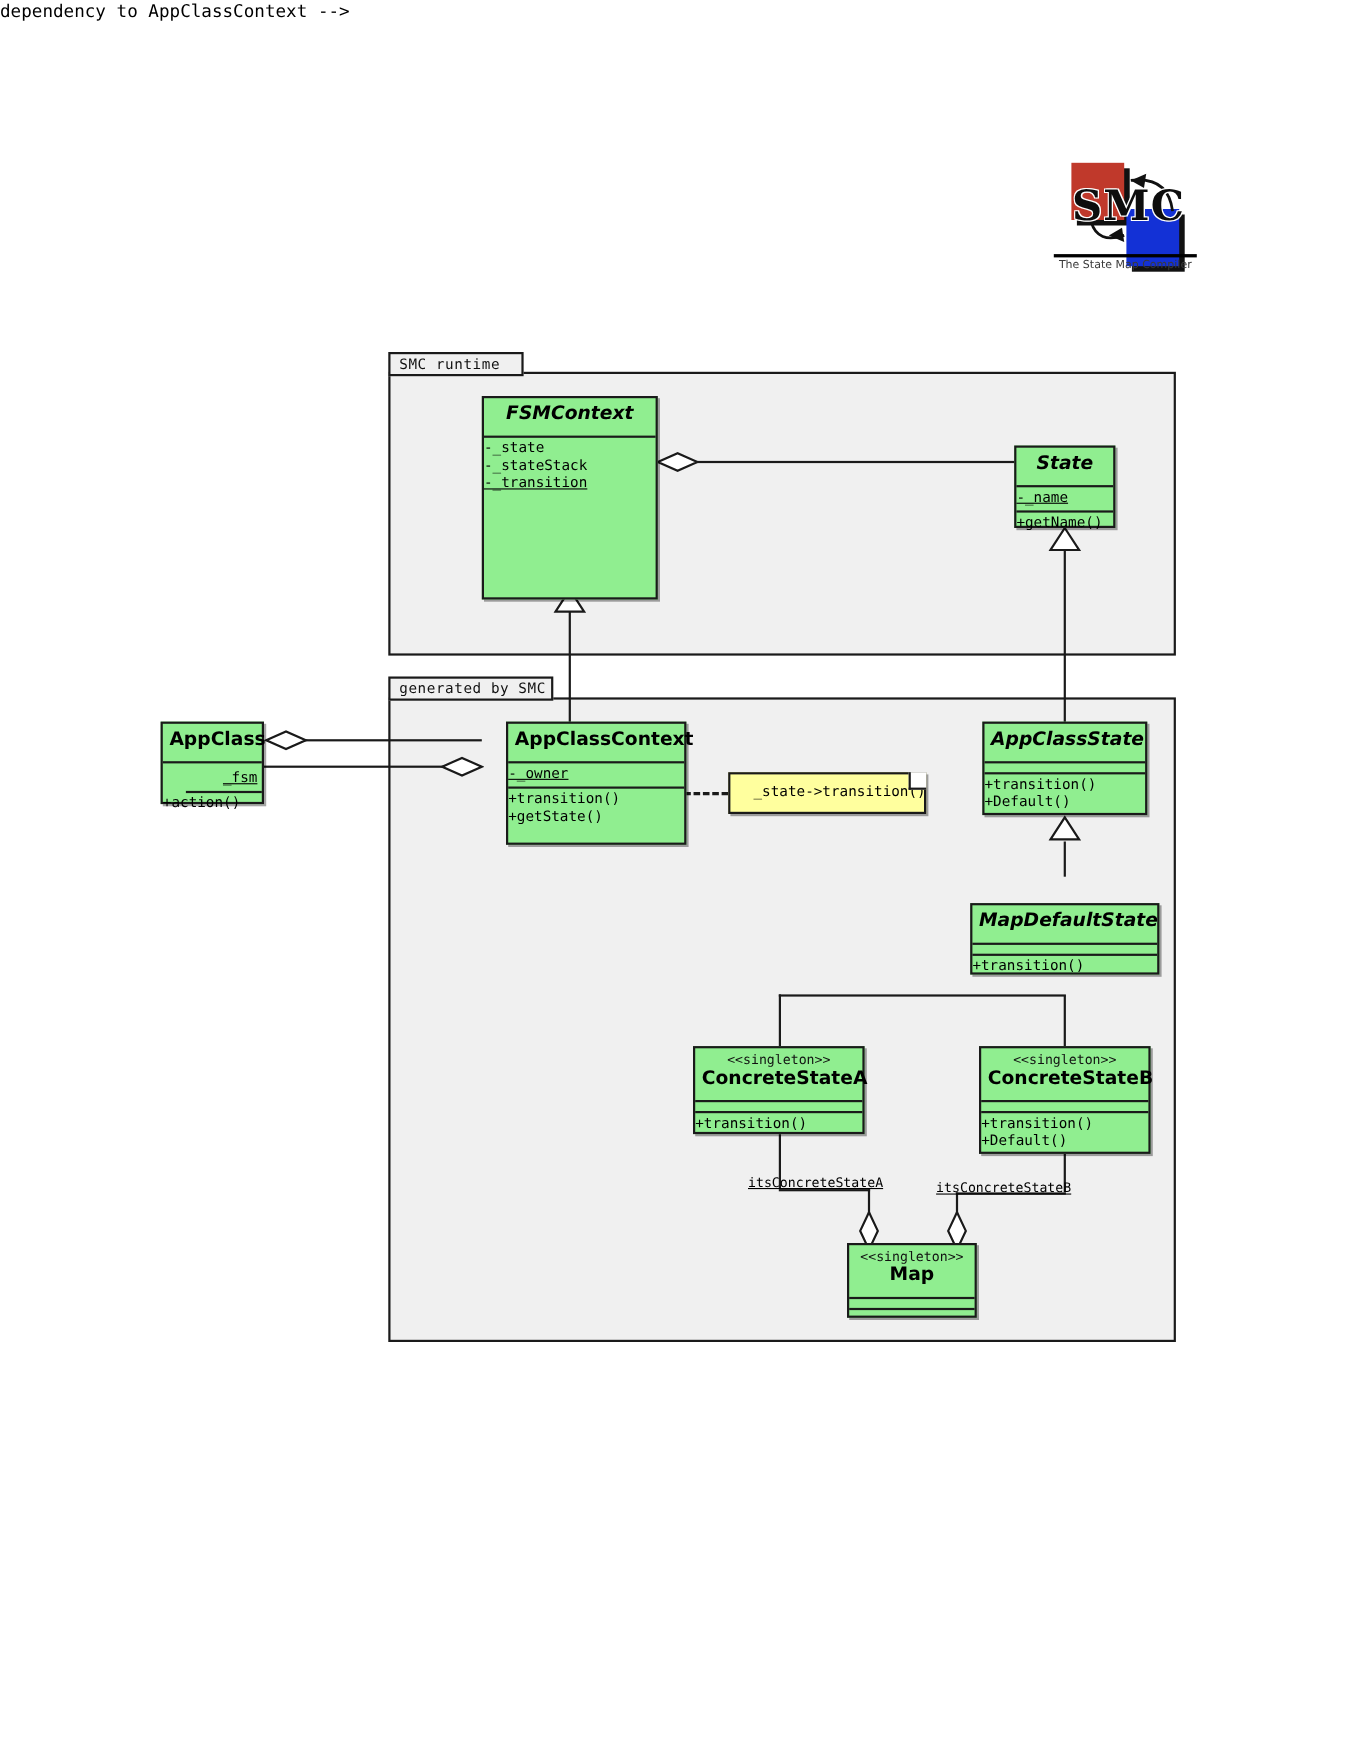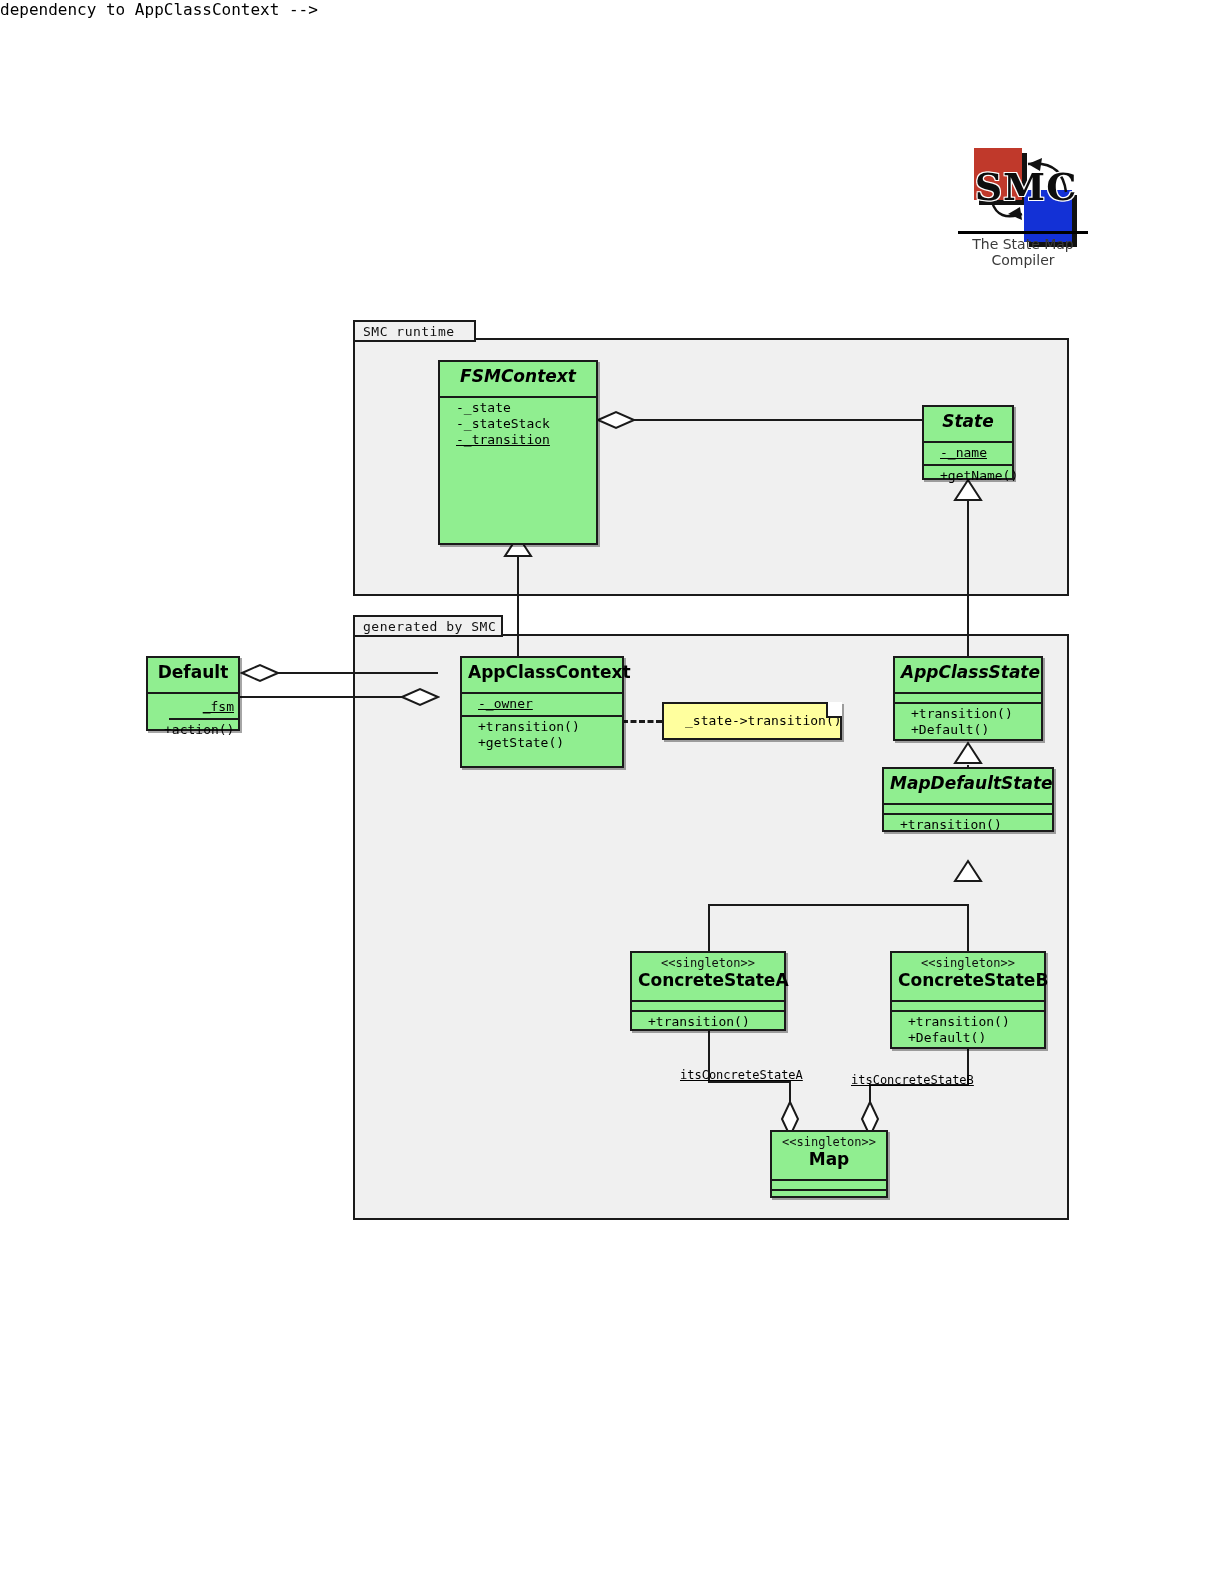--- a/index.html
+++ b/index.html
@@ -13,37 +13,37 @@
       background:#c0392b;box-shadow:5px 5px 0 #111;}
   .logo .sq-blue{position:absolute;left:66px;top:50px;width:48px;height:52px;
       background:#1331d6;box-shadow:5px 5px 0 #111;}
   .logo svg{position:absolute;left:0;top:0;width:135px;height:110px;}
   .logo .smc-word{position:absolute;left:8px;top:24px;width:120px;
       text-align:center;font-family:"DejaVu Serif","Liberation Serif",serif;
       font-weight:bold;font-size:38px;color:#0d0d0d;letter-spacing:1px;
       text-shadow:1px 1px 0 #fff,-1px -1px 0 #fff,1px -1px 0 #fff,-1px 1px 0 #fff;}
   .logo-rule{position:absolute;left:958px;top:231px;width:130px;height:3px;background:#000;}
   .logo-cap{position:absolute;left:950px;top:236px;width:146px;text-align:center;
-      font-family:"DejaVu Sans","Liberation Sans",sans-serif;font-size:14px;color:#3a3a3a;}
+      font-family:"DejaVu Sans","Liberation Sans",sans-serif;font-size:10px;color:#3a3a3a;}
 
   
   .pkg{position:absolute;background:#f0f0f0;border:2px solid #1a1a1a;box-sizing:border-box;}
   .pkg-tab{position:absolute;background:#f0f0f0;border:2px solid #1a1a1a;
       box-sizing:border-box;font-size:13px;color:#111;
       padding:2px 8px 0 8px;letter-spacing:.5px;white-space:nowrap;}
 
   
   .cls{position:absolute;background:#90ee90;border:2px solid #1a1a1a;
       box-sizing:border-box;box-shadow:2px 2px 0 rgba(0,0,0,.35);z-index:5;}
   .cls .hdr{border-bottom:2px solid #1a1a1a;padding:4px 6px 10px 6px;text-align:center;}
   .cls .stereo{font-size:12px;color:#111;letter-spacing:0px;line-height:13px;}
   .cls .cname{font-family:"DejaVu Sans","Liberation Sans",sans-serif;
       font-weight:bold;font-size:17px;color:#000;line-height:20px;}
   .cls .cname.abstract{font-style:italic;}
-  .cls .sect{border-bottom:2px solid #1a1a1a;padding:2px 4px 3px 16px;}
+  .cls .sect{border-bottom:2px solid #1a1a1a;padding:2px 4px 3px 0;}
   .cls .sect:last-child{border-bottom:none;}
   .cls .sect.empty{height:8px;padding:0;}
   .cls .row{font-size:13px;line-height:16px;color:#000;white-space:nowrap;}
   .cls .row.stat{text-decoration:underline;}
 
   
   .note{position:absolute;background:#ffff9e;border:2px solid #1a1a1a;
       box-sizing:border-box;z-index:6;box-shadow:2px 2px 0 rgba(0,0,0,.35);}
   .note .txt{font-size:13px;color:#000;padding:9px 21px;white-space:nowrap;}
   .note .fold{position:absolute;right:-2px;top:-2px;width:14px;height:14px;
@@ -206,21 +206,21 @@
       <div class="row stat">-_name</div>
     </div>
     <div class="sect">
       <div class="row">+getName()</div>
     </div>
   </div>
 
   
   <div class="cls" style="left:146px;top:656px;width:94px;height:75px;">
     <div class="hdr">
-      <div class="cname">Default</div>
+      <div class="cname">AppClass</div>
     </div>
     <div class="sect" style="text-align:right;margin-left:21px;">
       <div class="row stat" style="display:inline-block;">_fsm</div>
     </div>
     <div class="sect">
       <div class="row">+action()</div>
     </div>
   </div>
 
   
@@ -249,21 +249,21 @@
       <div class="cname abstract">AppClassState</div>
     </div>
     <div class="sect empty"></div>
     <div class="sect">
       <div class="row">+transition()</div>
       <div class="row">+Default()</div>
     </div>
   </div>
 
   
-  <div class="cls" style="left:882px;top:767px;width:172px;height:65px;">
+  <div class="cls" style="left:882px;top:821px;width:172px;height:65px;">
     <div class="hdr">
       <div class="cname abstract">MapDefaultState</div>
     </div>
     <div class="sect empty"></div>
     <div class="sect">
       <div class="row">+transition()</div>
     </div>
   </div>
 
   

